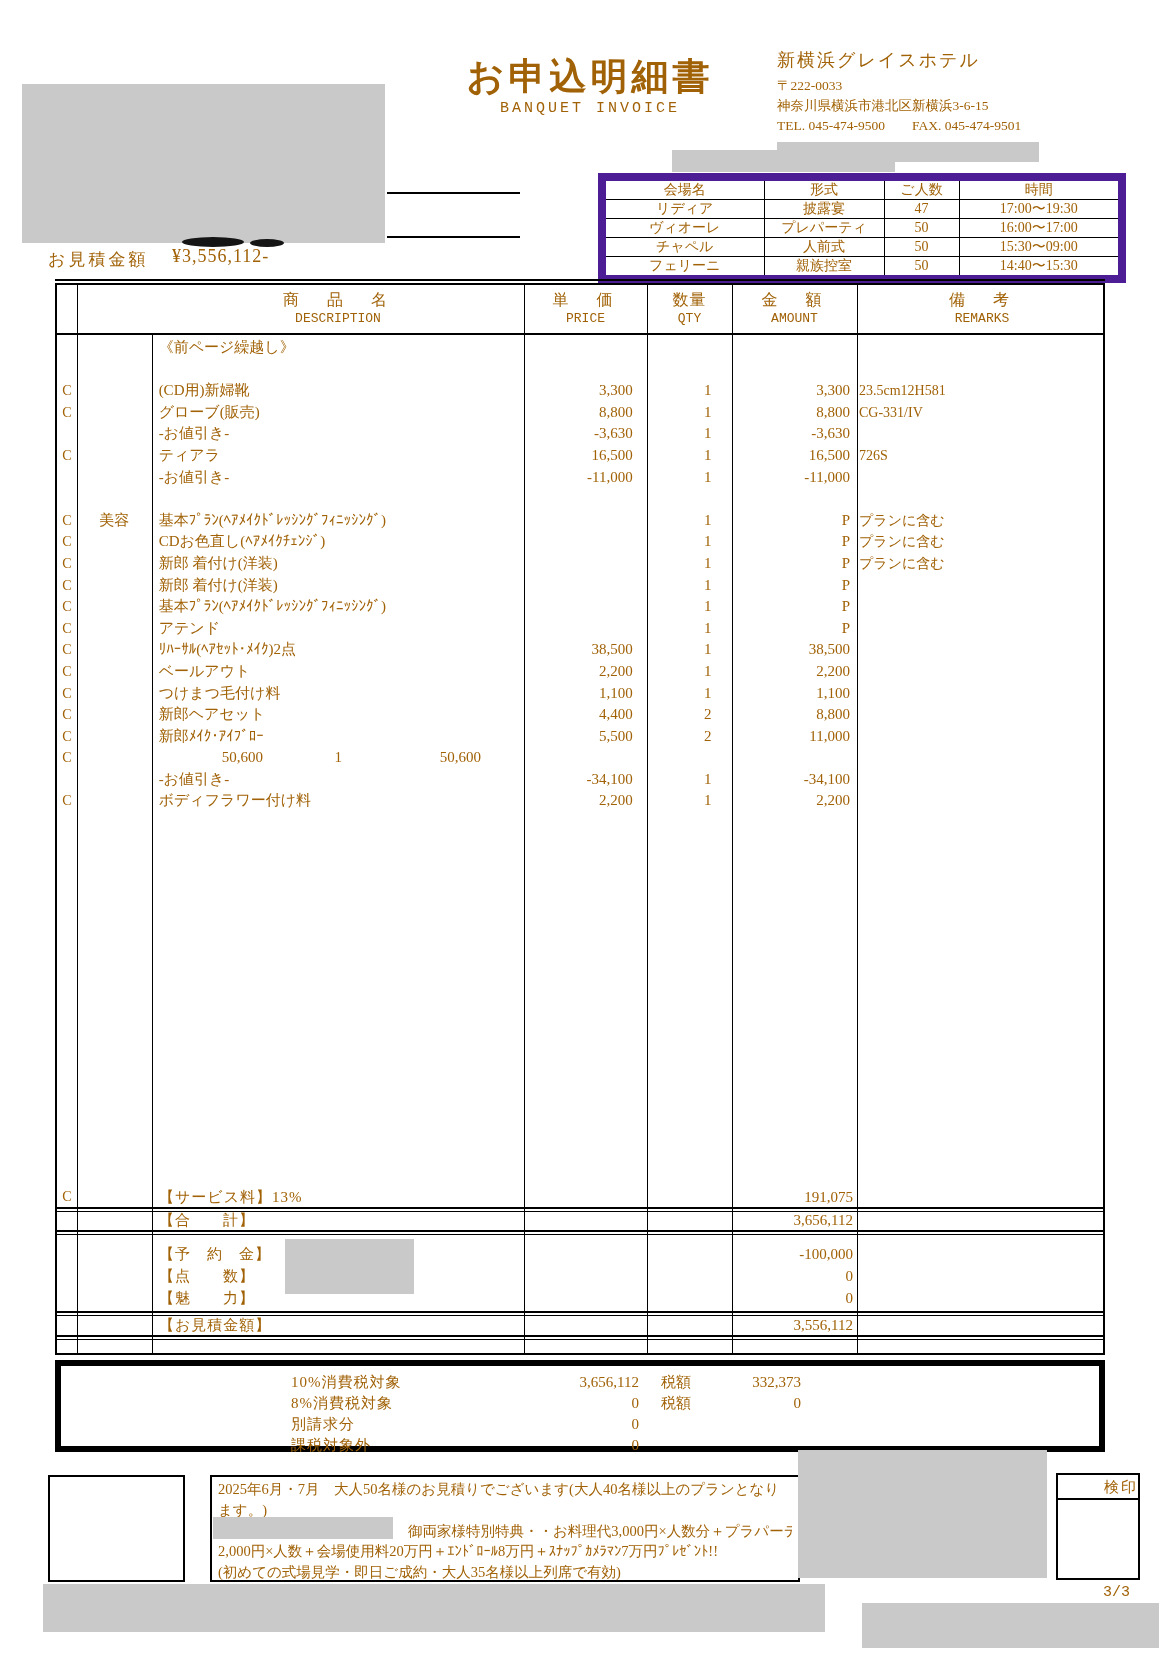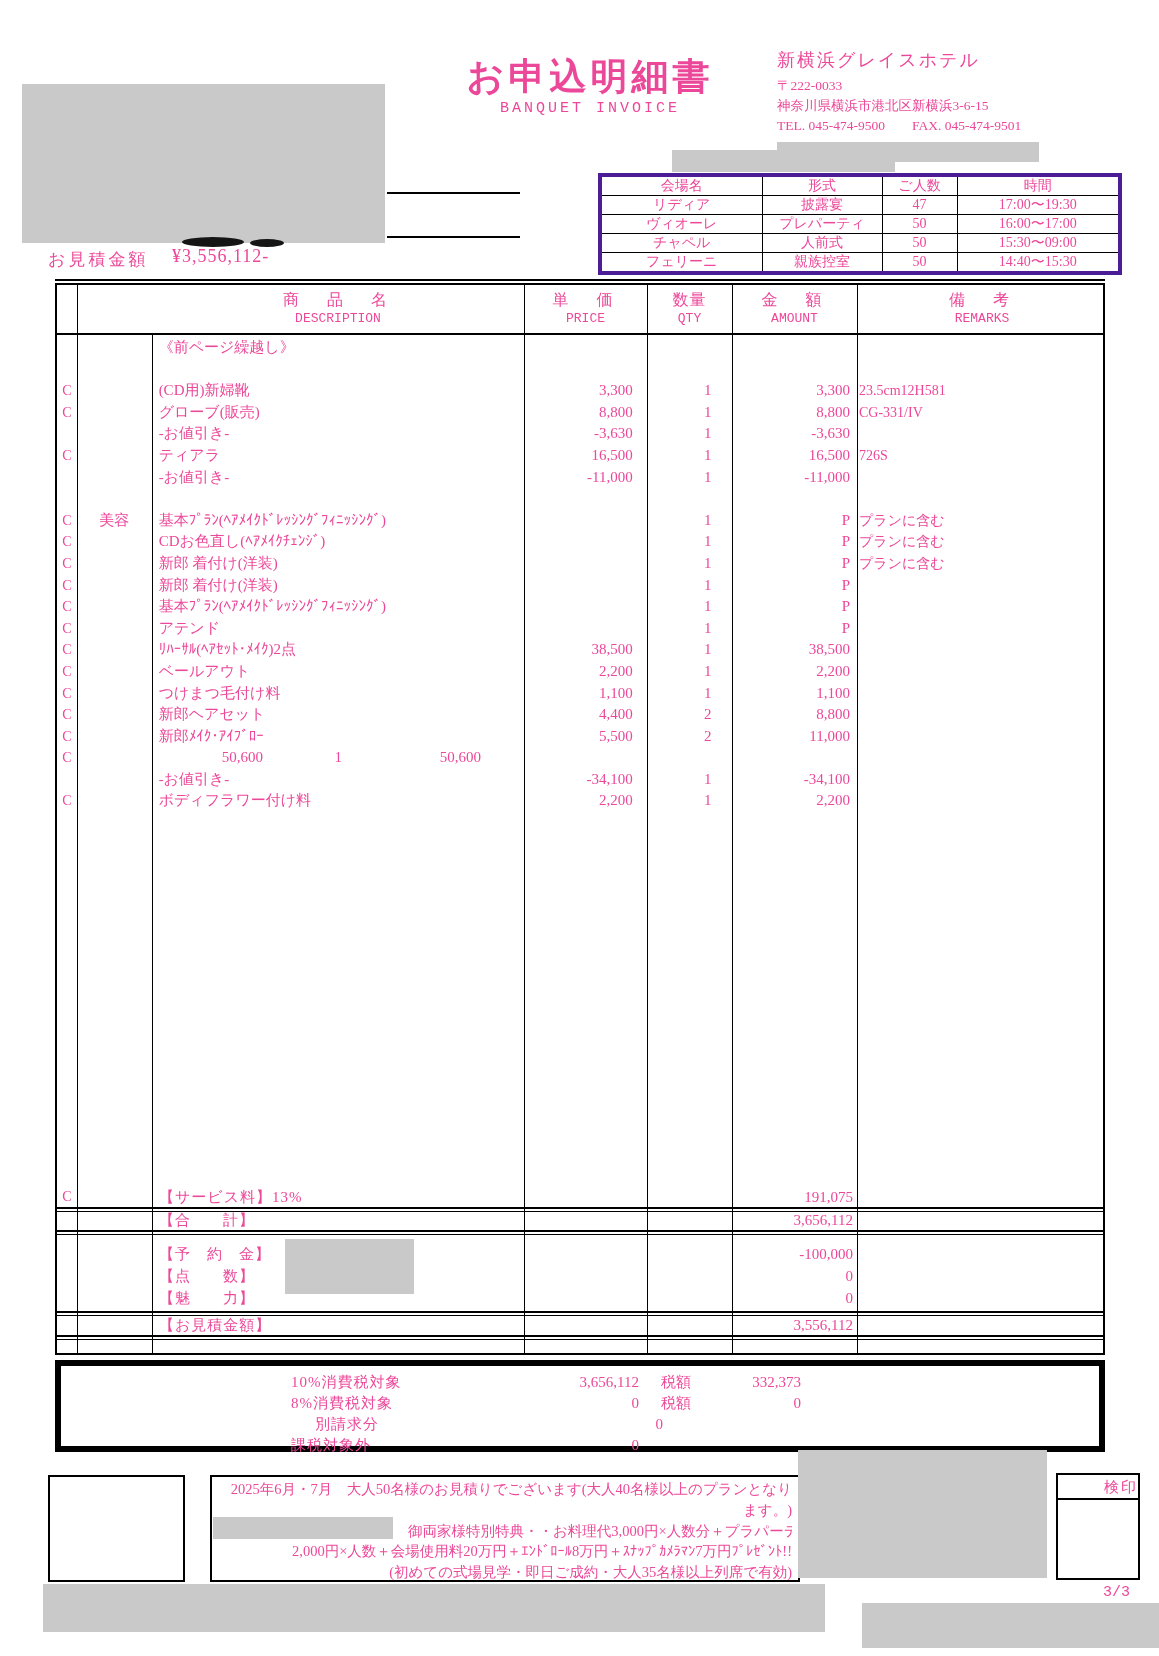--- a/index.html
+++ b/index.html
@@ -1,39 +1,39 @@
 <!DOCTYPE html>
 <html><head>
 <meta charset="utf-8">
 <style>
   * { margin:0; padding:0; box-sizing:border-box; }
   html,body { background:#e8e8e8; }
   .page {
     position:relative; width:1159px; height:1656px; background:#ffffff;
-    font-family:"Liberation Serif","DejaVu Serif",serif; color:#ec4899; overflow:hidden;
+    font-family:"Liberation Serif","DejaVu Serif",serif; color:#a16207; overflow:hidden;
   }
   .abs { position:absolute; }
   .redact { position:absolute; background:#c9c9c9; }
   .blob { position:absolute; background:#151515; border-radius:50%; }
   .sigline { position:absolute; height:2px; background:#000; }
 
   
   .doc-title { left:450px; top:52px; width:280px; text-align:center; font-size:37px; font-weight:bold; letter-spacing:4px; }
   .doc-sub { left:450px; top:100px; width:280px; text-align:center; font-size:15px; letter-spacing:3px; font-family:"Liberation Mono",monospace; }
   .hotel { left:777px; top:50px; width:370px; line-height:20px; }
   .hotel .hname { font-size:18px; letter-spacing:2px; margin-bottom:6px; }
   .hotel .hline { font-size:13.5px; }
 
   .est-label { left:48px; top:248px; font-size:17px; letter-spacing:3px; }
   .est-amount { left:172px; top:246px; font-size:18px; letter-spacing:1px; }
 
   
   .venue { left:598px; top:173px; border-collapse:collapse; font-size:14px; }
   .venue td, .venue th { border:1px solid #000; height:19px; text-align:center; font-weight:normal; padding:0 2px; }
-  .venue { border:4px solid #4c1d95; }
+  .venue { border:8px solid #4c1d95; }
   .vw0{width:162px}.vw1{width:120px}.vw2{width:75px}.vw3{width:163px}
 
   
   .itable { left:55px; top:283px; width:1050px; height:1072px; border:2px solid #000; }
   .topline { left:55px; top:279px; width:1050px; height:2px; background:#000; }
   .vline { position:absolute; width:1px; background:#000; top:0; bottom:0; }
   .vl-cat { top:48px; }
   .hsep { position:absolute; left:0; right:0; top:48px; height:2px; background:#000; }
   .ih-jp { position:absolute; top:5px; font-size:16px; letter-spacing:6px; text-align:center; }
   .ih-en { position:absolute; top:26px; font-size:13px; font-family:"Liberation Mono",monospace; text-align:center; }
@@ -60,21 +60,21 @@
   .tx-label { position:absolute; left:230px; letter-spacing:1px; }
   .tx-base { position:absolute; left:300px; width:278px; text-align:right; }
   .tx-taxl { position:absolute; left:600px; }
   .tx-tax { position:absolute; left:620px; width:120px; text-align:right; }
 
   .legend { left:45px; top:1456px; font-size:14px; letter-spacing:0.5px; white-space:nowrap; }
 
   
   .fl-box { left:48px; top:1475px; width:137px; height:107px; border:2px solid #000; }
   .note-box { left:210px; top:1475px; width:590px; height:107px; border:2px solid #000; padding:2px 6px; font-size:14.5px; line-height:20.8px; }
-  .note-box .nline { white-space:nowrap; overflow:hidden;text-align:right; }
+  .note-box .nline { white-space:nowrap; overflow:hidden; }
   .nl3 { padding-left:190px; }
   .stamp-box { left:1056px; top:1473px; width:84px; height:107px; border:2px solid #000; }
   .stamp-box .slabel { height:25px; line-height:25px; border-bottom:2px solid #000; text-align:right; font-size:15px; letter-spacing:2px; }
   .pageno { left:1103px; top:1584px; font-size:15px; font-family:"Liberation Mono",monospace; }
 </style>
 </head>
 <body>
 
 <div class="page">
 
@@ -428,21 +428,21 @@
           <span class="tx-tax">332,373</span>
         </div>
 
         <div class="taxrow" style="top:calc(6px + 1 * 21px);">
           <span class="tx-label">8%消費税対象</span>
           <span class="tx-base">0</span>
           <span class="tx-taxl">税額</span>
           <span class="tx-tax">0</span>
         </div>
 
-        <div class="taxrow" style="top:calc(6px + 2 * 21px);margin-left:24px;">
+        <div class="taxrow" style="top:calc(6px + 2 * 21px);">
           <span class="tx-label">別請求分</span>
           <span class="tx-base">0</span>
           <span class="tx-taxl"></span>
           <span class="tx-tax"></span>
         </div>
 
         <div class="taxrow" style="top:calc(6px + 3 * 21px);">
           <span class="tx-label">課税対象外</span>
           <span class="tx-base">0</span>
           <span class="tx-taxl"></span>

